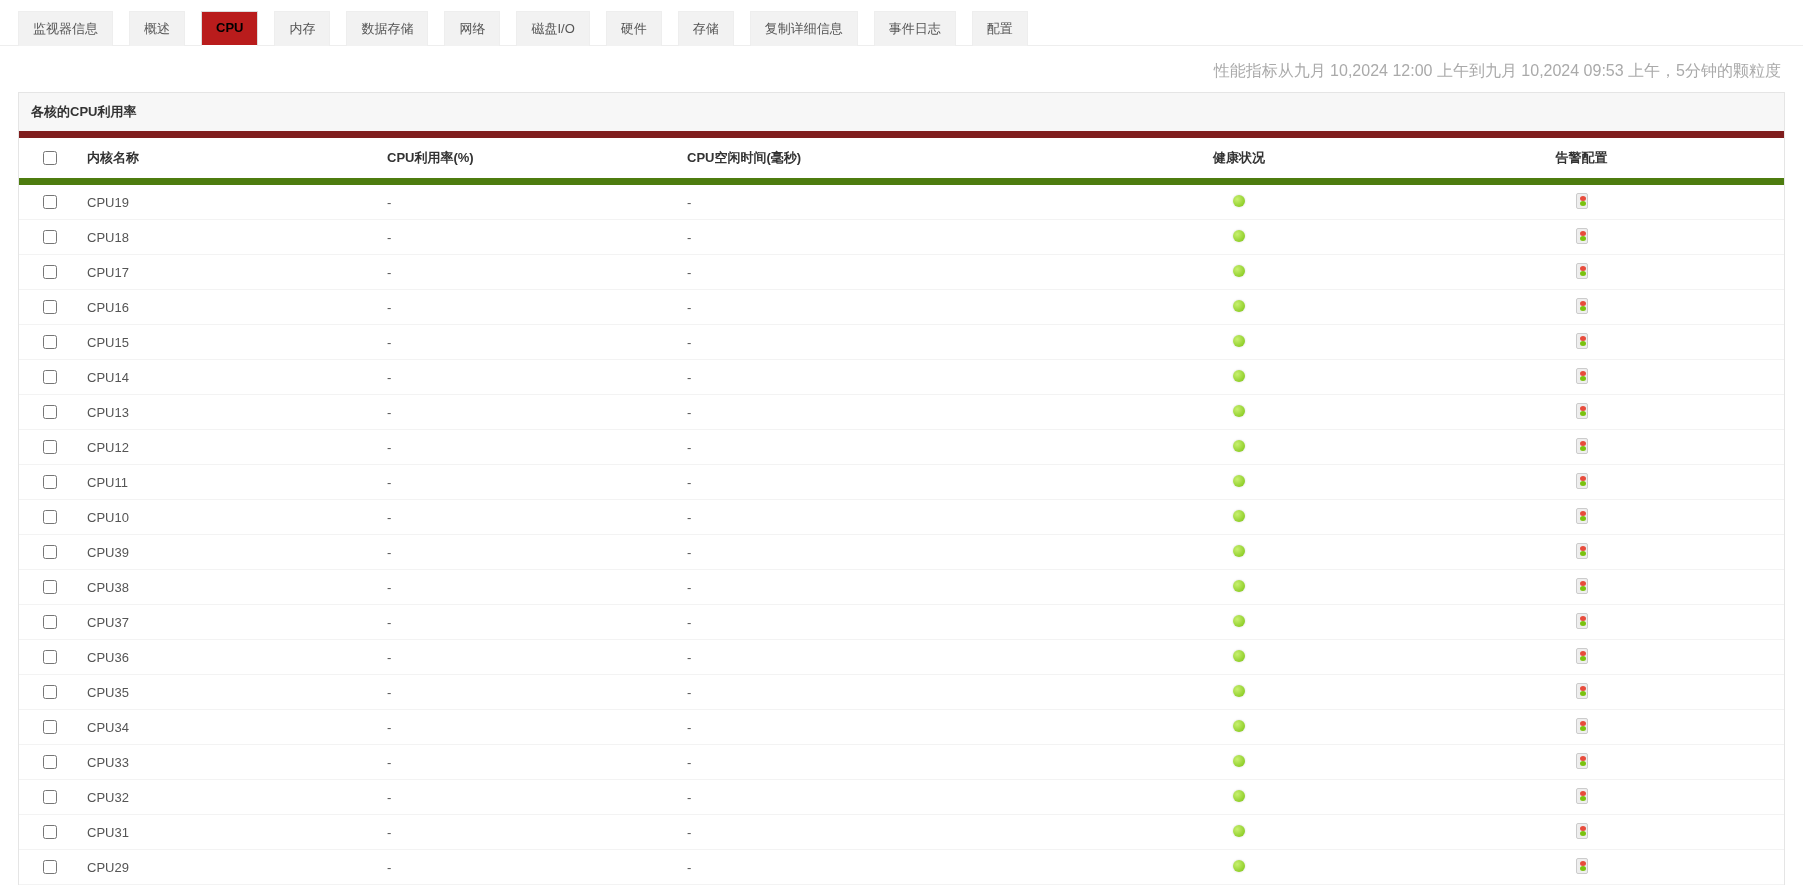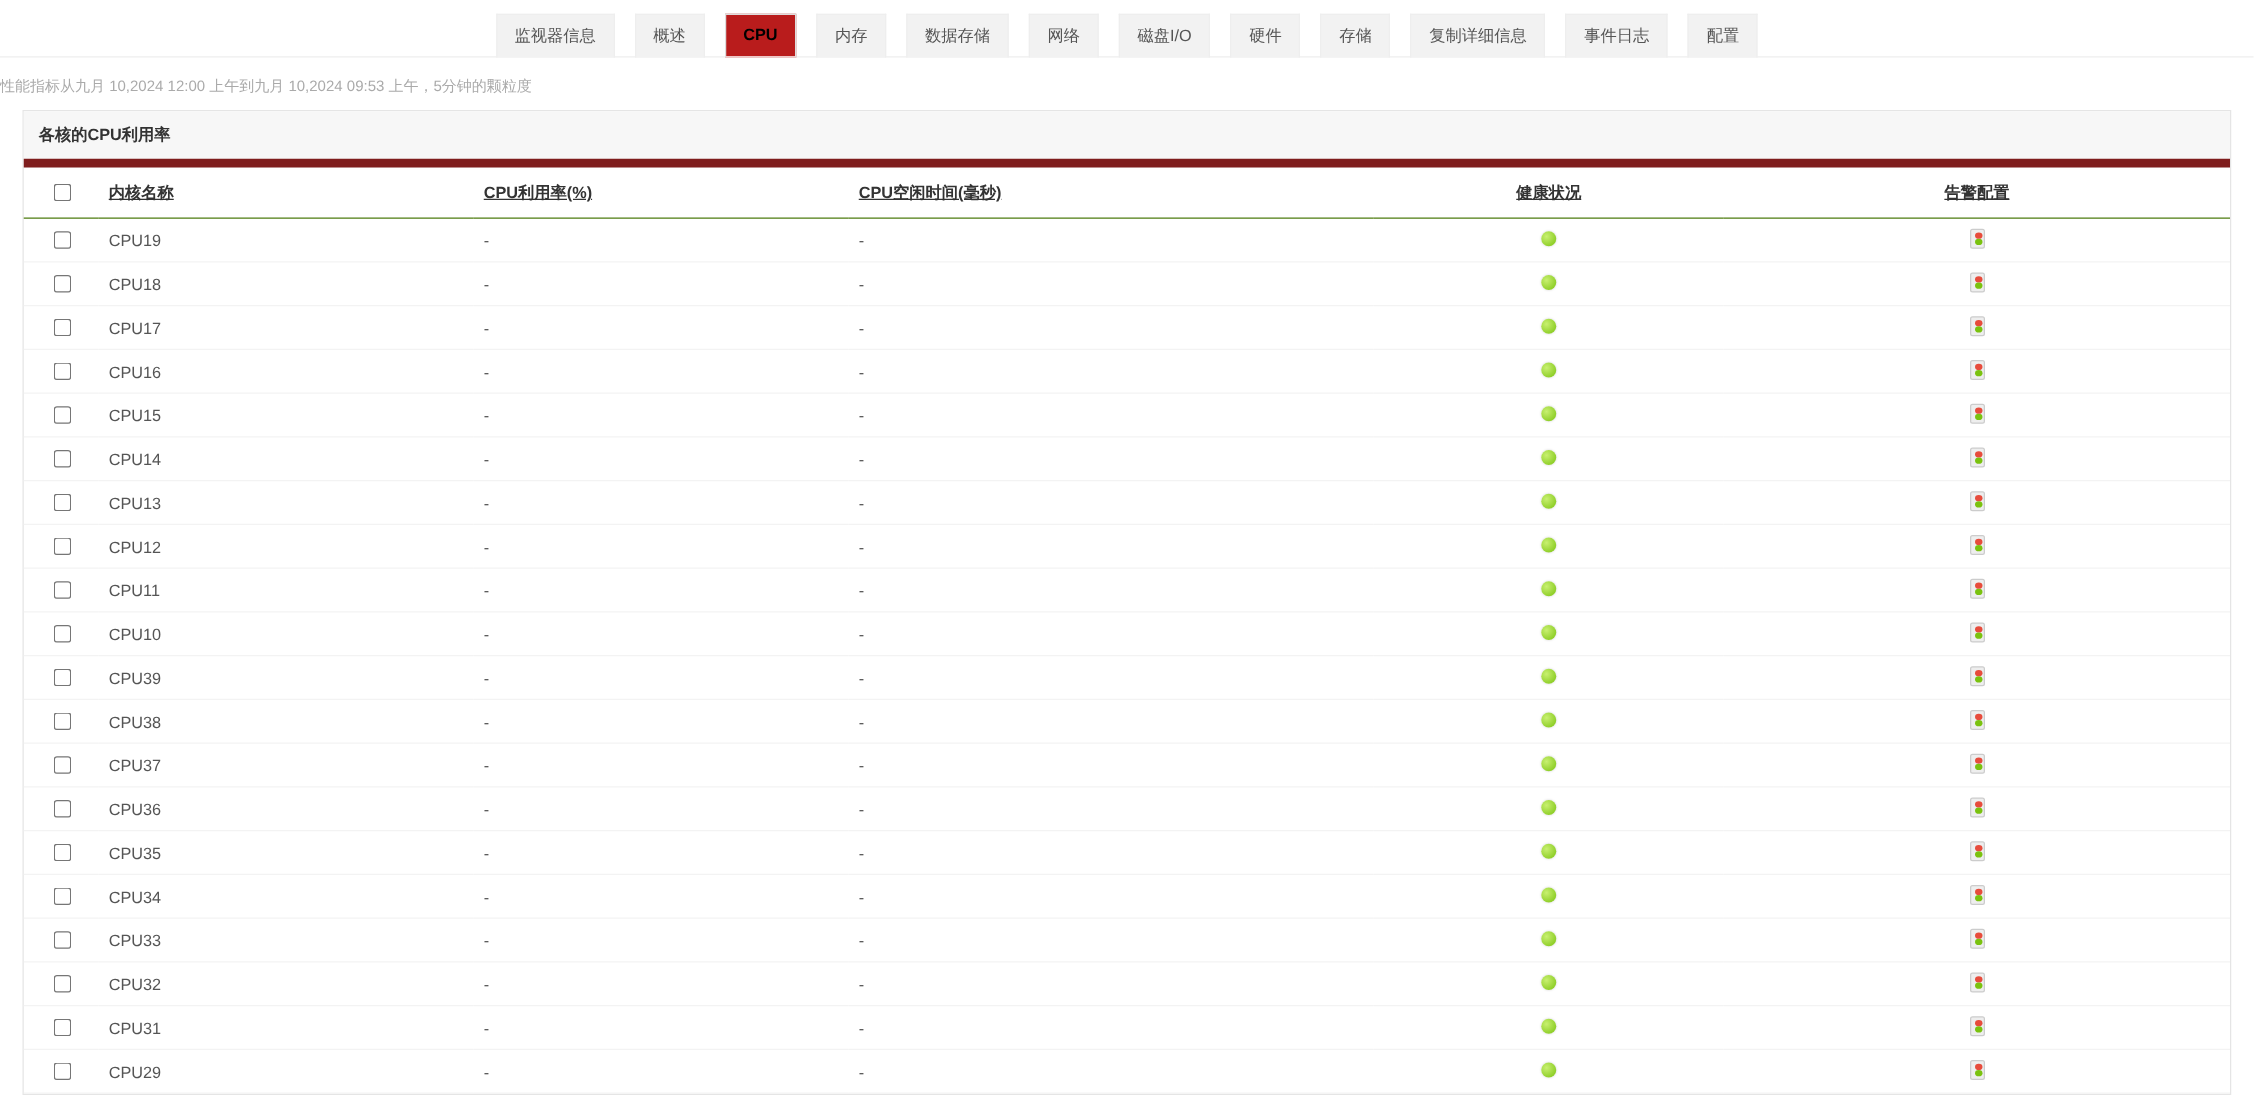--- a/index.html
+++ b/index.html
@@ -10,43 +10,43 @@
     font-size: 13px;
     color: #333;
     background: #fff;
     width: 1803px;
   }
   .tabs {
     display: flex;
     padding: 10px 18px 0 18px;
     gap: 16px;
     border-bottom: 1px solid #eee;
-    justify-content: center;
   }
   .tab {
     padding: 8px 14px;
     background: #f2f2f2;
     color: #555;
     cursor: pointer;
     font-size: 13px;
     border: 1px solid #eee;
     border-bottom: none;
     position: relative;
     top: 1px;
   }
   .tab.active {
     background: #b91c1c;
     color: #000;
     font-weight: bold;
     border: 1px solid #ddd;
     border-bottom: 1px solid #fff;
   }
   .meta-line {
+    text-align: right;
     color: #aaa;
-    font-size: 12px;
+    font-size: 16px;
     padding: 15px 22px 10px 0;
   }
   .panel {
     margin: 0 18px;
     border: 1px solid #e5e5e5;
   }
   .panel-title {
     background: #f7f7f7;
     padding: 10px 12px;
     font-size: 13px;
@@ -57,22 +57,21 @@
   table {
     width: 100%;
     border-collapse: collapse;
   }
   thead th {
     text-align: left;
     font-weight: bold;
     font-size: 13px;
     color: #333;
     padding: 10px 8px;
-    border-bottom: 1px solid #4d7c0f;
-    text-decoration: underline;
+    border-bottom: 7px solid #4d7c0f;
   }
   tbody td {
     padding: 7px 8px;
     font-size: 13px;
     color: #555;
     border-bottom: 1px solid #f3f3f3;
     vertical-align: middle;
   }
   .col-check { width: 60px; text-align: center; }
   .col-name  { width: 300px; }

